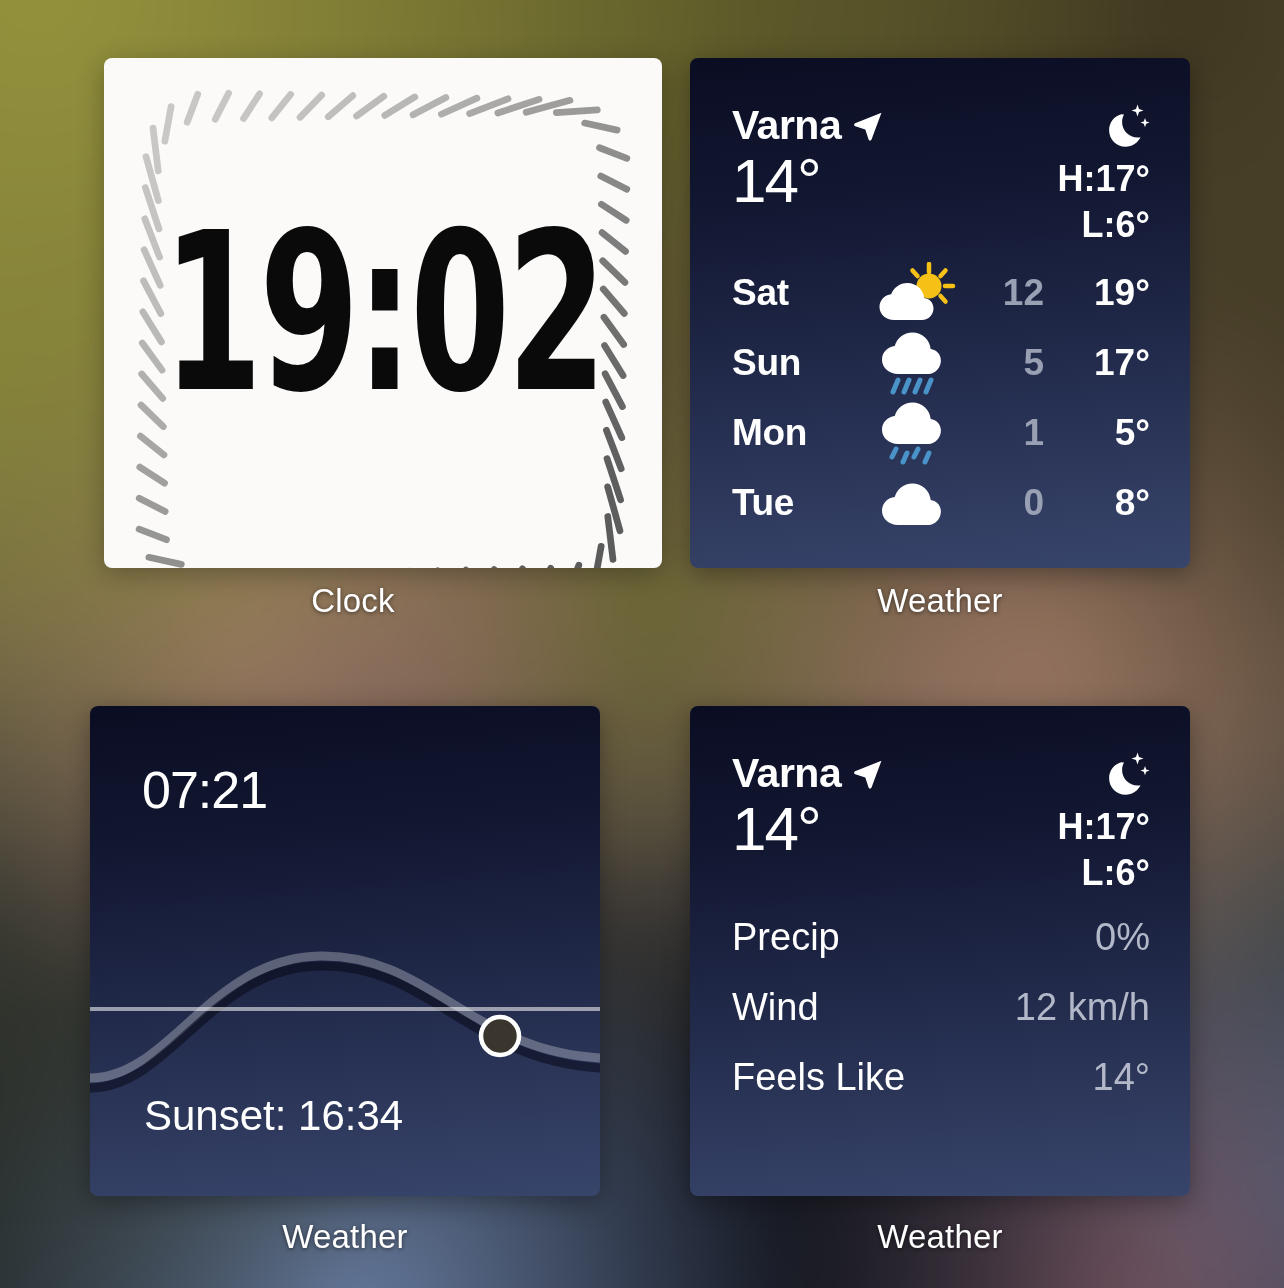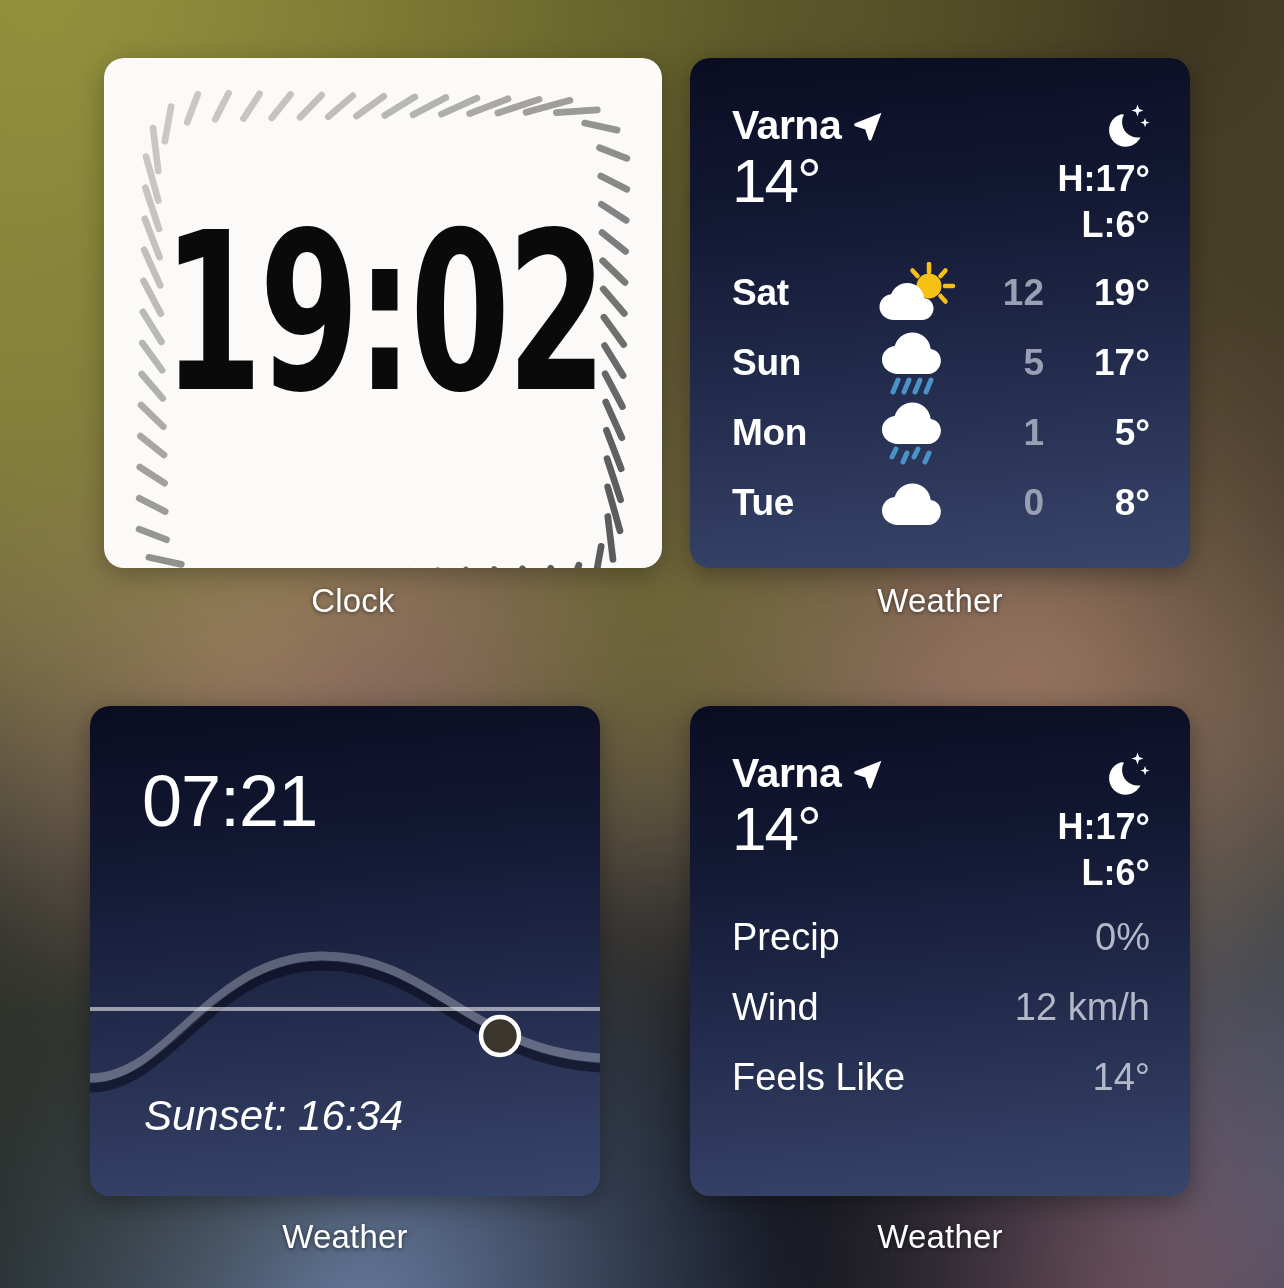--- a/index.html
+++ b/index.html
@@ -28,21 +28,21 @@
       radial-gradient(circle at 82% 95%, rgba(150,96,104,0.7) 0%, rgba(150,96,104,0) 24%),
       radial-gradient(circle at 96% 88%, rgba(70,104,140,0.7) 0%, rgba(70,104,140,0) 26%),
       radial-gradient(circle at 12% 88%, rgba(26,36,34,0.95) 0%, rgba(26,36,34,0) 30%),
       linear-gradient(180deg,#6f6b30 0%,#6a5c3e 30%,#6e5a4c 50%,#3c3a35 72%,#1c2026 88%,#151920 100%);
     filter:blur(26px);
     transform:scale(1.12);
   }
 
   
   #grid { position:absolute; inset:0; }
-  .widget { position:absolute; border-radius:20px; overflow:hidden; }
+  .widget { position:absolute; border-radius:8px; overflow:hidden; }
   .caption {
     position:absolute; width:100%; text-align:center;
     color:#fff; font-size:33px; letter-spacing:0.2px;
     text-shadow:0 1px 4px rgba(0,0,0,0.55);
   }
 
   
   #clock-widget {
     left:104px; top:58px; width:558px; height:510px;
     background:#fbfaf8;
@@ -89,23 +89,23 @@
   .wf-day { font-size:37px; font-weight:bold; width:128px; letter-spacing:-0.3px; }
   .wf-ic { width:110px; display:flex; justify-content:center; }
   .wf-pop { flex:1; text-align:right; font-size:37px; font-weight:bold; color:#9aa0b4; padding-right:14px; }
   .wf-hi { width:92px; text-align:right; font-size:37px; font-weight:bold; }
 
   
   #sunrise-widget { left:90px; top:706px; width:510px; height:490px; }
   .sr-inner { position:absolute; inset:0; }
   .sr-top { position:absolute; left:52px; top:48px; right:40px; }
   .sr-title { display:flex; align-items:center; gap:16px; font-size:44px; font-weight:bold; letter-spacing:0.5px; }
-  .sr-time { font-size:72px; font-weight:400; letter-spacing:-1px; margin-top:6px; }
+  .sr-time { font-size:52px; font-weight:400; letter-spacing:-1px; margin-top:6px; }
   #sr-graph { position:absolute; left:0; top:0; width:100%; height:100%; }
-  .sr-sunset { position:absolute; left:54px; bottom:56px; font-size:42px; font-weight:400;font-style:italic; }
+  .sr-sunset { position:absolute; left:54px; bottom:56px; font-size:42px; font-weight:400; }
 
   
   #weather-detail-widget { left:690px; top:706px; width:500px; height:490px; }
   .wd-inner { position:absolute; inset:0; padding:44px 40px 30px 42px; }
   .wd-rows { margin-top:6px; }
   .wd-row { display:flex; justify-content:space-between; align-items:center; height:70px; }
   .wd-label { font-size:38px; font-weight:400; }
   .wd-value { font-size:38px; font-weight:400; color:#b2b8c8; }
 
   svg { display:block; }

